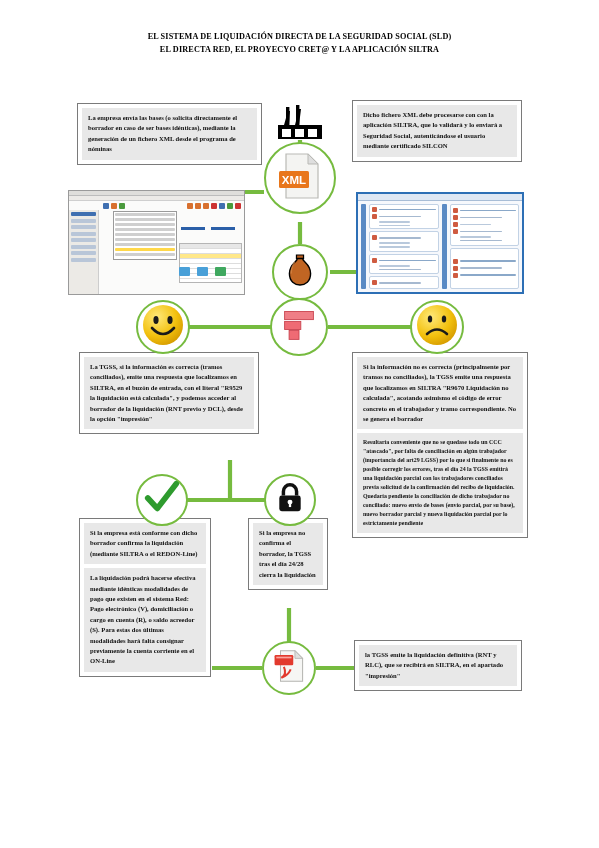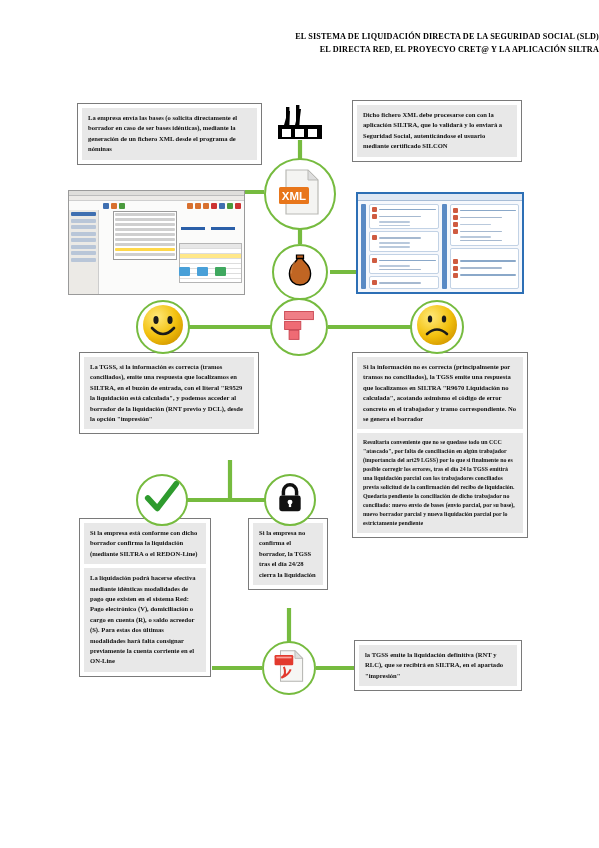--- a/index.html
+++ b/index.html
@@ -4,21 +4,21 @@
 <style>
   html,body{margin:0;padding:0;background:#ffffff;}
   body{
     width:599px;height:848px;position:relative;overflow:hidden;
     font-family:"Liberation Sans","DejaVu Sans",sans-serif;
     color:#000;
   }
   .page{position:absolute;inset:0;}
 
   
-  .title-wrap{position:absolute;left:0;top:30px;width:599px;text-align:right;}
+  .title-wrap{position:absolute;left:0;top:30px;width:599px;text-align:center;}
   .title-line{
     font-weight:bold;font-size:8.2px;letter-spacing:.15px;line-height:13px;
     font-family:"Liberation Serif","DejaVu Serif",serif;
   }
 
   
   .svg-layer{position:absolute;left:0;top:0;width:599px;height:848px;}
 
   
   .tbox{
@@ -155,21 +155,21 @@
       <rect x="20" y="0" width="3.4" height="20" fill="#000"></rect>
       <path d="M2 20 L46 20 L46 34 L2 34 Z" fill="#000"></path>
       <rect x="6" y="24" width="9" height="8" fill="#fff"></rect>
       <rect x="19" y="24" width="9" height="8" fill="#fff"></rect>
       <rect x="32" y="24" width="9" height="8" fill="#fff"></rect>
       <path d="M8 20 L12 6 L14 6 L13 20 Z" fill="#000"></path>
       <path d="M19 20 L23 4 L25 4 L23 20 Z" fill="#000"></path>
     </svg>
   </div>
 
-  <div class="node" style="left:264px;top:158px;width:72px;height:72px;">
+  <div class="node" style="left:264px;top:142px;width:72px;height:72px;">
     <span>
       <svg viewBox="0 0 44 48" width="44" height="48" aria-hidden="true">
         <path d="M8 2 H30 L40 12 V46 H8 Z" fill="#f4f4f2" stroke="#b9b9b5" stroke-width="1.2"></path>
         <path d="M30 2 L40 12 H30 Z" fill="#dedede" stroke="#b9b9b5" stroke-width="1"></path>
         <rect x="1" y="19" width="30" height="17" rx="1.5" fill="#e8761b"></rect>
         <text x="16" y="32" font-size="11.5" font-weight="bold" text-anchor="middle" fill="#ffffff" font-family="Liberation Sans, sans-serif">XML</text>
       </svg>
     </span>
   </div>
 

